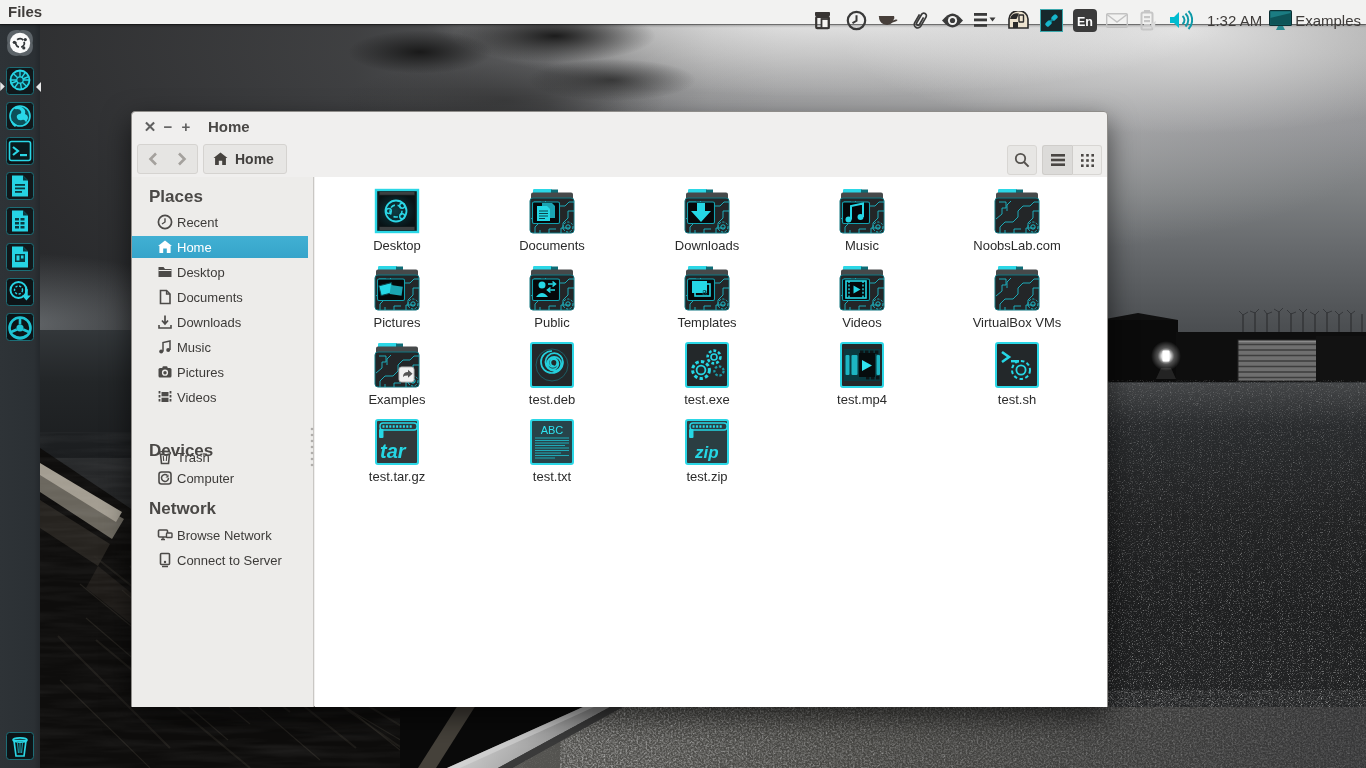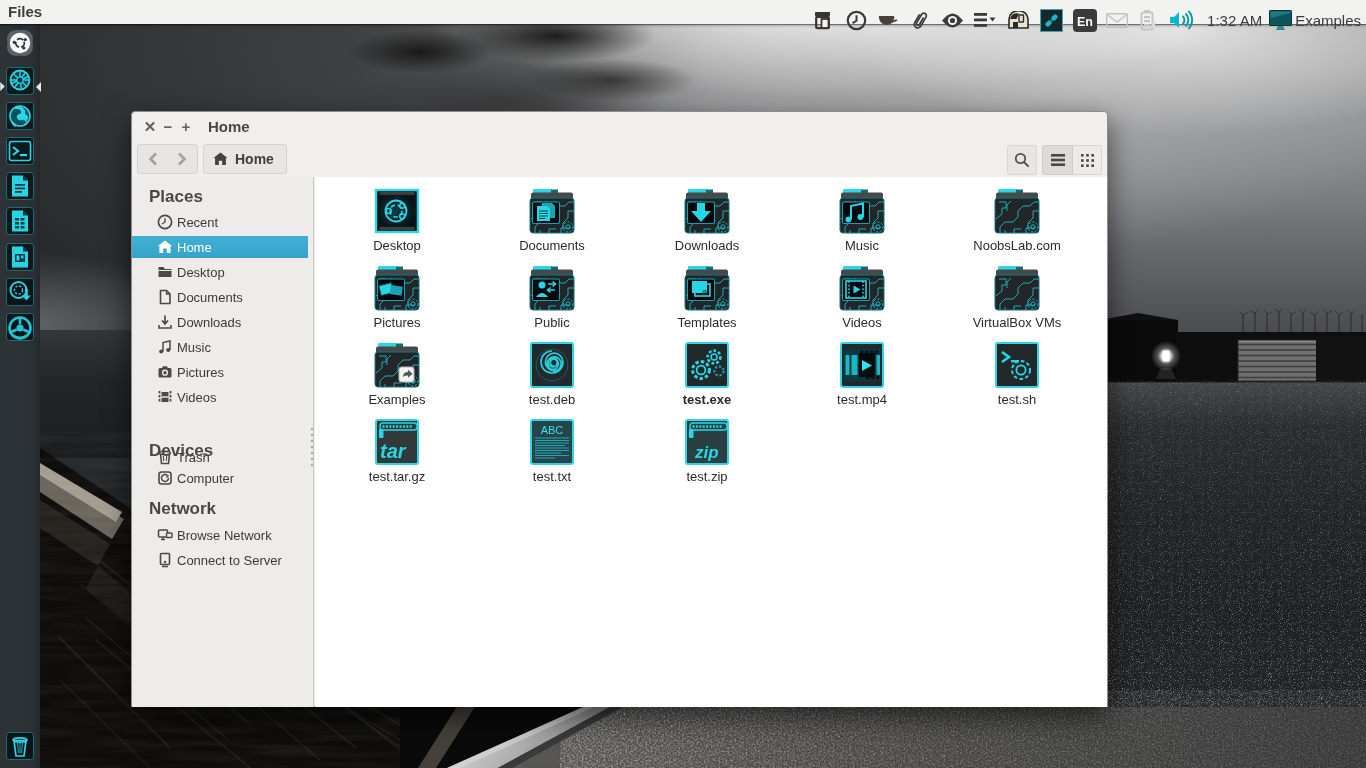--- a/index.html
+++ b/index.html
@@ -681,21 +681,21 @@
     <div class="fitem" style="left:177px;top:164px;">
         <svg class="fic" viewBox="0 0 48 48">
           <use href="#tfile"></use>
           <g fill="none" stroke="#25d7e5">
             <path d="M24 10 a11 11 0 1 0 11 11 a8.8 8.8 0 1 0 -8.8 8.8 a7 7 0 1 0 -7 -7 a5.6 5.6 0 1 0 5.6 -5.6 a4.4 4.4 0 1 0 4.4 4.4 a3.4 3.4 0 1 0 -3.4 3.4" stroke-width="1.7" opacity="0.95"></path>
           </g>
           <circle cx="24" cy="24" r="16" fill="none" stroke="#17808c" stroke-width="1" opacity="0.6"></circle>
         </svg>
         <div class="flb">test.deb</div>
       </div>
-    <div class="fitem" style="left:332px;top:164px;font-weight:bold;">
+    <div class="fitem" style="left:332px;top:164px;">
         <svg class="fic" viewBox="0 0 48 48">
           <use href="#tfile"></use>
           <circle cx="18" cy="29" r="8.4" fill="none" stroke="#25d7e5" stroke-width="3" stroke-dasharray="3.4 2.2"></circle>
           <circle cx="18" cy="29" r="4.4" fill="none" stroke="#25d7e5" stroke-width="1.8"></circle>
           <circle cx="31" cy="16" r="6.4" fill="none" stroke="#25d7e5" stroke-width="2.6" stroke-dasharray="2.8 2"></circle>
           <circle cx="31" cy="16" r="3" fill="none" stroke="#25d7e5" stroke-width="1.6"></circle>
           <circle cx="36" cy="30" r="4.6" fill="none" stroke="#1a99a6" stroke-width="2.2" stroke-dasharray="2.4 1.8"></circle>
         </svg>
         <div class="flb">test.exe</div>
       </div>

